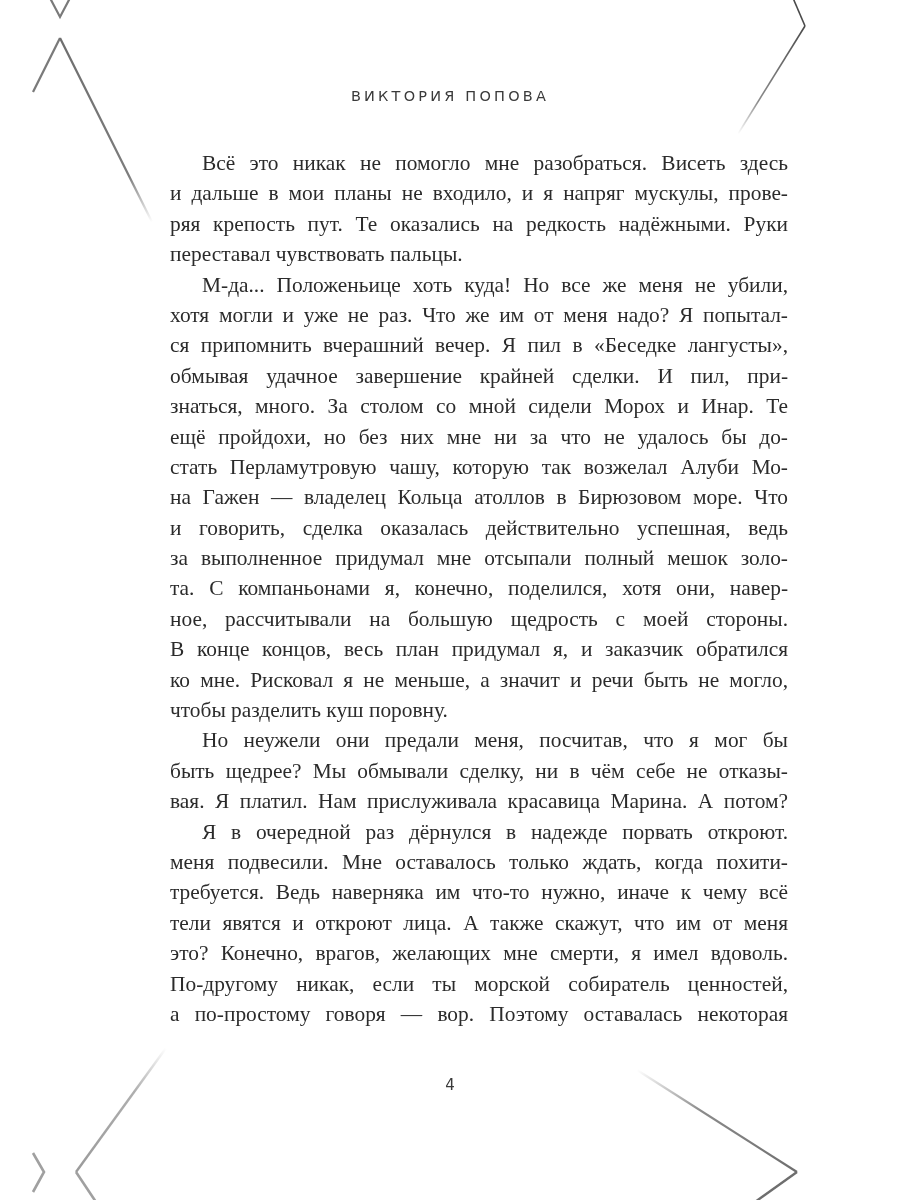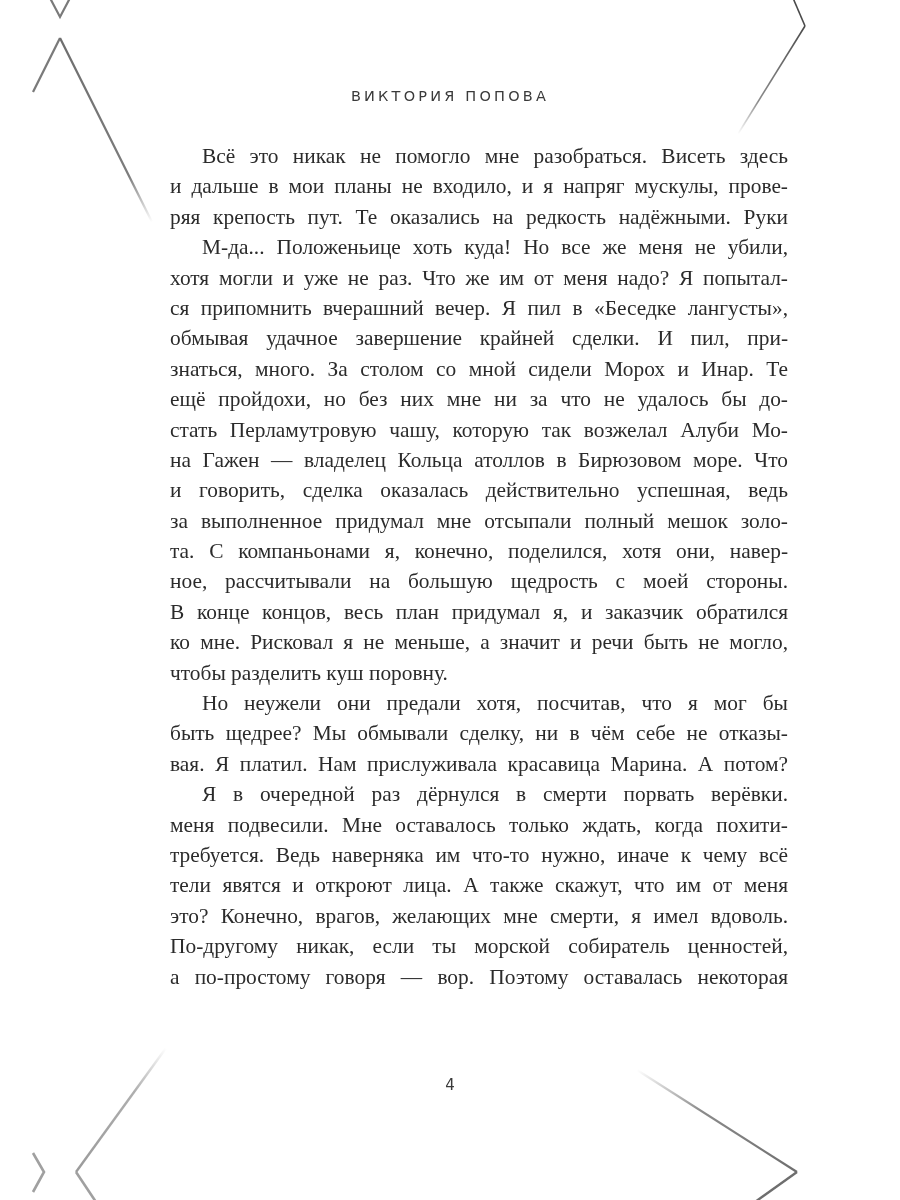--- a/index.html
+++ b/index.html
@@ -35,21 +35,21 @@
       text-align: center;
       font-family: "DejaVu Sans", "Liberation Sans", sans-serif;
       font-size: 14.5px;
       letter-spacing: 3.2px;
       color: #3a3a3a;
       line-height: 20px;
     }
     .body-text {
       position: absolute;
       left: 170px;
-      top: 141px;
+      top: 148px;
       width: 618px;
     }
     .line {
       height: 30.4px;
       line-height: 30.4px;
       font-size: 21.4px;
       white-space: nowrap;
       text-align: justify;
       text-align-last: justify;
       color: #2b2b2b;
@@ -125,20 +125,21 @@
   </svg>
 
   <div class="running-head">ВИКТОРИЯ ПОПОВА</div>
 
   <div class="body-text">
 
     <div>
       <div class="line indent">Всё это никак не помогло мне разобраться. Висеть здесь</div>
       <div class="line">и дальше в мои планы не входило, и я напряг мускулы, прове-</div>
       <div class="line">ряя крепость пут. Те оказались на редкость надёжными. Руки</div>
+      <div class="line last">переставал чувствовать пальцы.</div>
     </div>
 
     <div>
       <div class="line indent">М-да... Положеньице хоть куда! Но все же меня не убили,</div>
       <div class="line">хотя могли и уже не раз. Что же им от меня надо? Я попытал-</div>
       <div class="line">ся припомнить вчерашний вечер. Я пил в «Беседке лангусты»,</div>
       <div class="line">обмывая удачное завершение крайней сделки. И пил, при-</div>
       <div class="line">знаться, много. За столом со мной сидели Морох и Инар. Те</div>
       <div class="line">ещё пройдохи, но без них мне ни за что не удалось бы до-</div>
       <div class="line">стать Перламутровую чашу, которую так возжелал Алуби Мо-</div>
@@ -146,27 +147,27 @@
       <div class="line">и говорить, сделка оказалась действительно успешная, ведь</div>
       <div class="line">за выполненное придумал мне отсыпали полный мешок золо-</div>
       <div class="line">та. С компаньонами я, конечно, поделился, хотя они, навер-</div>
       <div class="line">ное, рассчитывали на большую щедрость с моей стороны.</div>
       <div class="line">В конце концов, весь план придумал я, и заказчик обратился</div>
       <div class="line">ко мне. Рисковал я не меньше, а значит и речи быть не могло,</div>
       <div class="line last">чтобы разделить куш поровну.</div>
     </div>
 
     <div>
-      <div class="line indent">Но неужели они предали хотя, посчитав, что я мог бы</div>
+      <div class="line indent">Но неужели они предали меня, посчитав, что я мог бы</div>
       <div class="line">быть щедрее? Мы обмывали сделку, ни в чём себе не отказы-</div>
       <div class="line">вая. Я платил. Нам прислуживала красавица Марина. А потом?</div>
     </div>
 
     <div>
-      <div class="line indent">Я в очередной раз дёрнулся в смерти порвать верёвки.</div>
+      <div class="line indent">Я в очередной раз дёрнулся в надежде порвать откроют.</div>
       <div class="line">меня подвесили. Мне оставалось только ждать, когда похити-</div>
       <div class="line">требуется. Ведь наверняка им что-то нужно, иначе к чему всё</div>
       <div class="line">тели явятся и откроют лица. А также скажут, что им от меня</div>
       <div class="line">это? Конечно, врагов, желающих мне смерти, я имел вдоволь.</div>
       <div class="line">По-другому никак, если ты морской собиратель ценностей,</div>
       <div class="line">а по-простому говоря — вор. Поэтому оставалась некоторая</div>
     </div>
   </div>
 
   <div class="folio">4</div>

